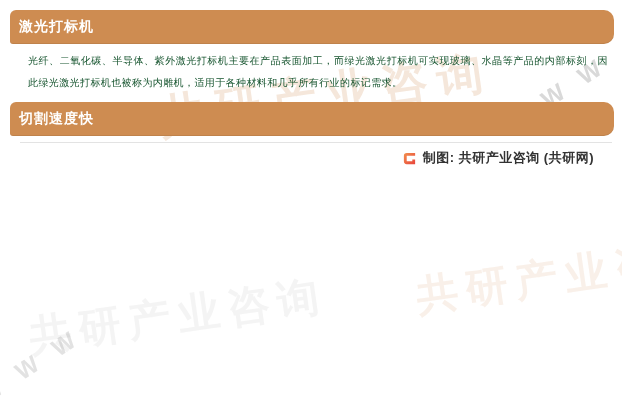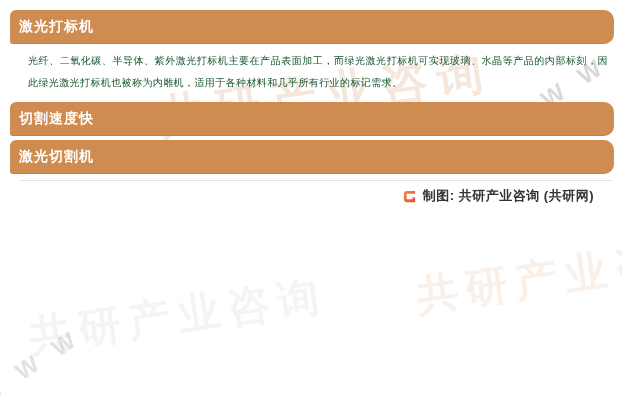--- a/index.html
+++ b/index.html
@@ -80,23 +80,20 @@
       <p class="body-text">光纤、二氧化碳、半导体、紫外激光打标机主要在产品表面加工，而绿光激光打标机可实现玻璃、水晶等产品的内部标刻，因此绿光激光打标机也被称为内雕机，适用于各种材料和几乎所有行业的标记需求。</p>
     </section>
 
     <section class="sec-2">
       <div class="badge">
         <span>切割速度快</span>
       </div>
     </section>
 
     <section class="sec-3">
-      <div class="badge">
-        <span>激光切割机</span>
-      </div>
     </section>
 
     <div class="divider"></div>
 
     <div class="footer">
       <span class="logo">
         <svg viewBox="0 0 16 16" width="15" height="15" aria-hidden="true">
           <defs>
             <linearGradient id="lg" x1="0" y1="0" x2="1" y2="1">
               <stop offset="0" stop-color="#f2914e"></stop>

